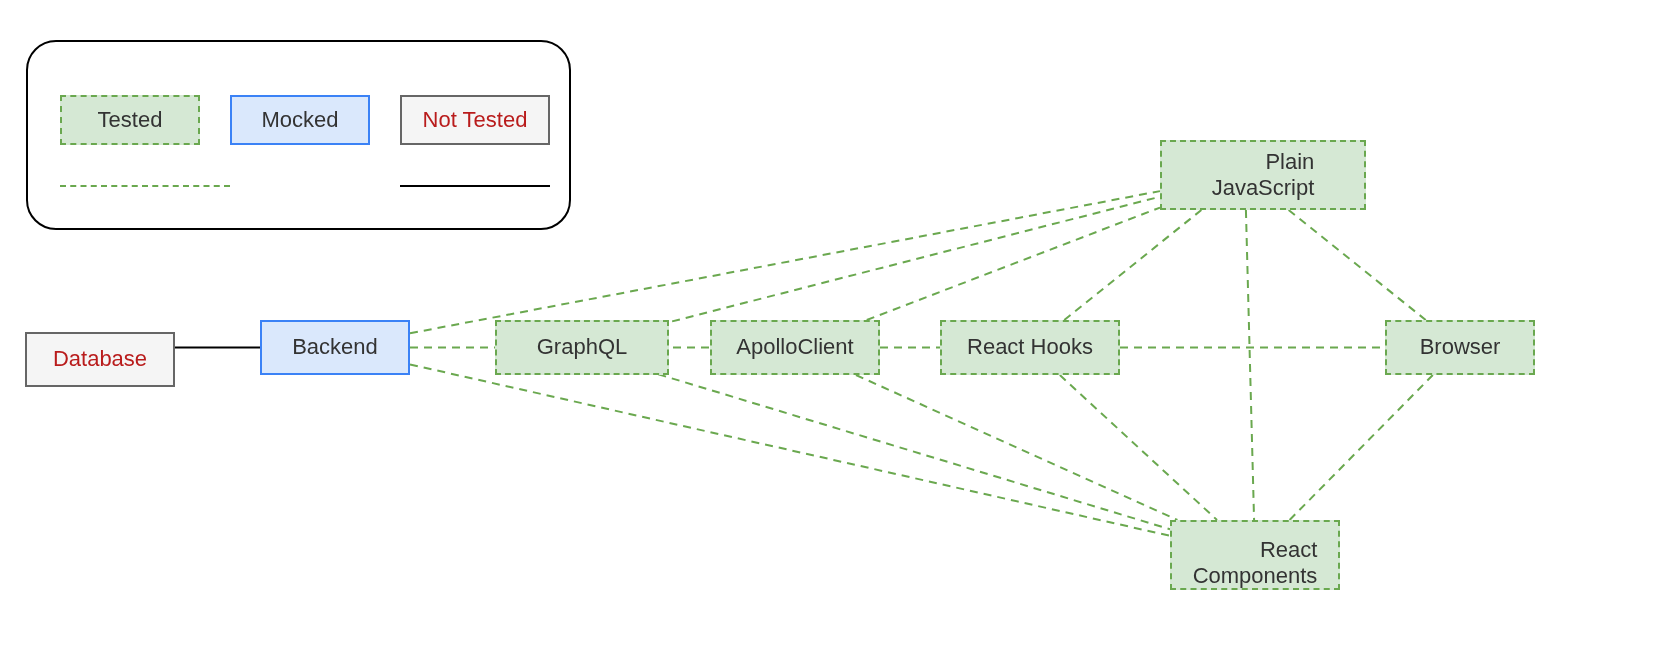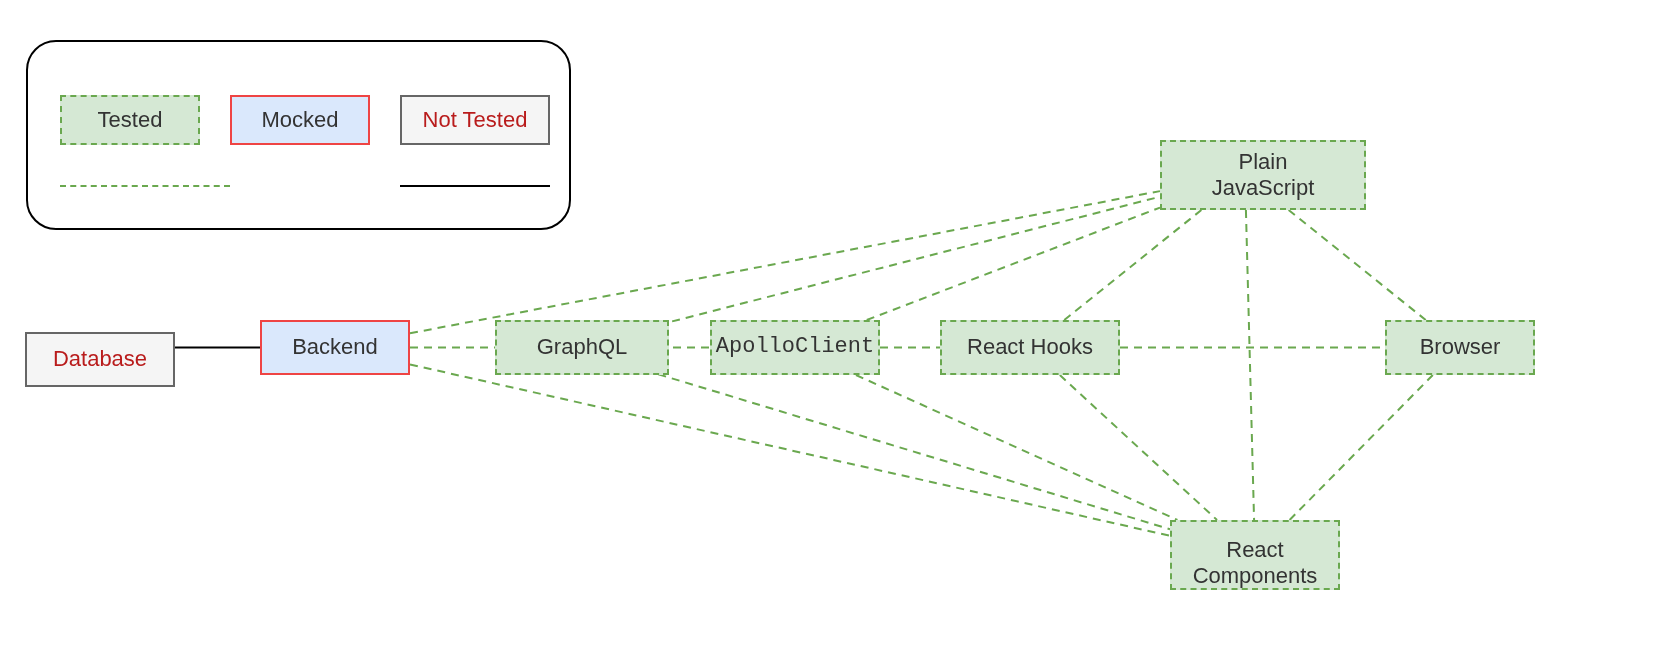--- a/index.html
+++ b/index.html
@@ -27,24 +27,25 @@
     justify-content: center;
     text-align: center;
     line-height: 1.2;
     padding: 4px 8px;
     font-size: 22px;
   }
   .tested {
     background: #d5e8d4;
     border: 2px dashed #6aa84f;
     color: #333;
+    text-align: right;
   }
   .mocked {
     background: #dae8fc;
-    border: 2px solid #ef4444;
+    border: 2px solid #3b82f6;
     color: #333;
   }
   .untested {
     background: #f5f5f5;
     border: 2px solid #666666;
     color: #b91c1c;
   }
   .legend-box {
     position: absolute;
     box-sizing: border-box;
@@ -109,21 +110,21 @@
     <div class="node untested" style="left: 25px; top: 332px; width: 150px; height: 55px;">
       <span style="white-space: pre-line;">Database</span>
     </div>
     <div class="node mocked" style="left: 260px; top: 320px; width: 150px; height: 55px; justify-content: center;">
       <span style="white-space: pre-line;">Backend</span>
     </div>
     <div class="node tested" style="left: 495px; top: 320px; width: 174px; height: 55px;">
       <span style="white-space: pre-line;">GraphQL</span>
     </div>
     <div class="node tested" style="left: 710px; top: 320px; width: 170px; height: 55px;">
-      <span style="white-space: pre-line; font-family: Liberation Mono, monospace;">ApolloClient</span>
+      <span style="white-space: pre-line;">ApolloClient</span>
     </div>
     <div class="node tested" style="left: 940px; top: 320px; width: 180px; height: 55px;">
       <span style="white-space: pre-line;">React Hooks</span>
     </div>
     <div class="node tested" style="left: 1385px; top: 320px; width: 150px; height: 55px;">
       <span style="white-space: pre-line;">Browser</span>
     </div>
     <div class="node tested" style="left: 1160px; top: 140px; width: 206px; height: 70px;">
       <span style="white-space: pre-line;">Plain
 JavaScript</span>

